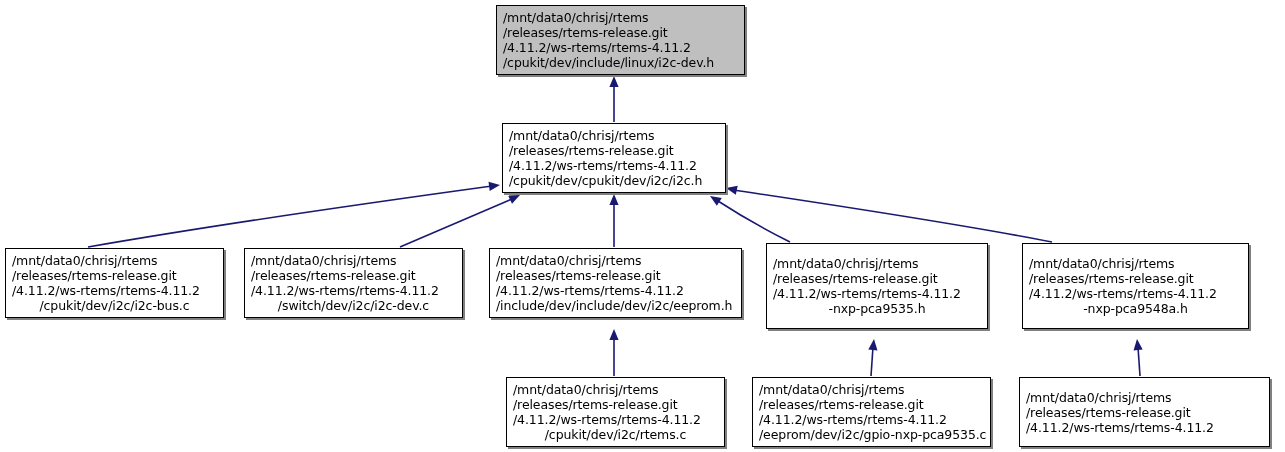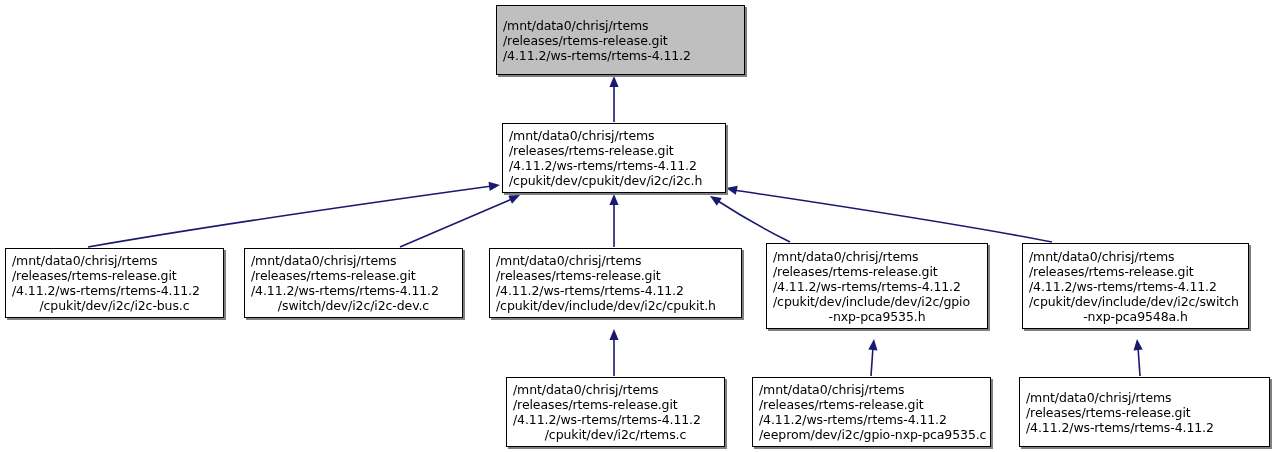--- a/index.html
+++ b/index.html
@@ -38,20 +38,21 @@
       <polygon points="614,329 618.6,340 609.4,340" fill="#191970"></polygon>
       <path d="M871,376 L873,347" fill="none" stroke="#191970" stroke-width="1.6"></path>
       <polygon points="874,339 877.4711148047417,350.40663675288664 868.3177016229128,349.4819599862694" fill="#191970"></polygon>
       <path d="M1140,376 L1138,347" fill="none" stroke="#191970" stroke-width="1.6"></path>
       <polygon points="1137,339 1142.6822983770871,349.4819599862694 1133.5288851952582,350.40663675288664" fill="#191970"></polygon>
     </svg>
 <div class="node lead root" style="left: 496px; top: 5px; width: 249px; height: 70px;">
       <div class="ln">/mnt/data0/chrisj/rtems</div>
       <div class="ln">/releases/rtems-release.git</div>
       <div class="ln">/4.11.2/ws-rtems/rtems-4.11.2</div>
+      <div class="ln">/cpukit/dev/include/linux/i2c-dev.h</div>
     </div>
     <div class="node lead" style="left: 502px; top: 123px; width: 224px; height: 70px;">
       <div class="ln">/mnt/data0/chrisj/rtems</div>
       <div class="ln">/releases/rtems-release.git</div>
       <div class="ln">/4.11.2/ws-rtems/rtems-4.11.2</div>
       <div class="ln">/cpukit/dev/cpukit/dev/i2c/i2c.h</div>
     </div>
     <div class="node lead" style="left: 5px; top: 248px; width: 219px; height: 70px;">
       <div class="ln">/mnt/data0/chrisj/rtems</div>
       <div class="ln">/releases/rtems-release.git</div>
@@ -61,34 +62,32 @@
     <div class="node lead" style="left: 244px; top: 248px; width: 219px; height: 70px;">
       <div class="ln">/mnt/data0/chrisj/rtems</div>
       <div class="ln">/releases/rtems-release.git</div>
       <div class="ln">/4.11.2/ws-rtems/rtems-4.11.2</div>
       <div class="ln c">/switch/dev/i2c/i2c-dev.c</div>
     </div>
     <div class="node lead" style="left: 489px; top: 248px; width: 253px; height: 70px;">
       <div class="ln">/mnt/data0/chrisj/rtems</div>
       <div class="ln">/releases/rtems-release.git</div>
       <div class="ln">/4.11.2/ws-rtems/rtems-4.11.2</div>
-      <div class="ln">/cpukit/dev/include/dev/i2c/cpukit.h</div>
+      <div class="ln">/include/dev/include/dev/i2c/eeprom.h</div>
     </div>
     <div class="node lead" style="left: 766px; top: 243px; width: 222px; height: 86px;">
       <div class="ln">/mnt/data0/chrisj/rtems</div>
       <div class="ln">/releases/rtems-release.git</div>
       <div class="ln">/4.11.2/ws-rtems/rtems-4.11.2</div>
-      <div class="ln">/cpukit/dev/include/dev/i2c/gpio</div>
       <div class="ln c">-nxp-pca9535.h</div>
     </div>
     <div class="node lead" style="left: 1022px; top: 243px; width: 227px; height: 86px;">
       <div class="ln">/mnt/data0/chrisj/rtems</div>
       <div class="ln">/releases/rtems-release.git</div>
       <div class="ln">/4.11.2/ws-rtems/rtems-4.11.2</div>
-      <div class="ln">/cpukit/dev/include/dev/i2c/switch</div>
       <div class="ln c">-nxp-pca9548a.h</div>
     </div>
     <div class="node lead" style="left: 506px; top: 377px; width: 219px; height: 70px;">
       <div class="ln">/mnt/data0/chrisj/rtems</div>
       <div class="ln">/releases/rtems-release.git</div>
       <div class="ln">/4.11.2/ws-rtems/rtems-4.11.2</div>
       <div class="ln c">/cpukit/dev/i2c/rtems.c</div>
     </div>
     <div class="node lead" style="left: 752px; top: 377px; width: 239px; height: 70px;">
       <div class="ln">/mnt/data0/chrisj/rtems</div>

